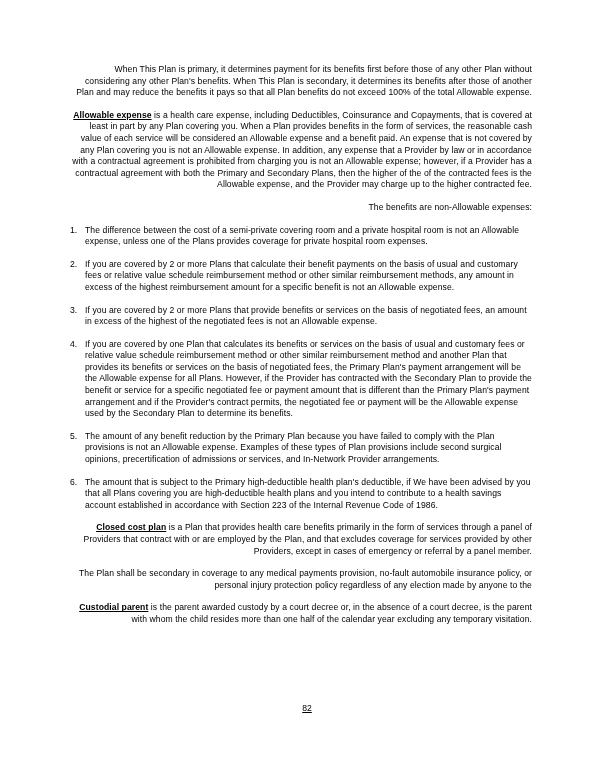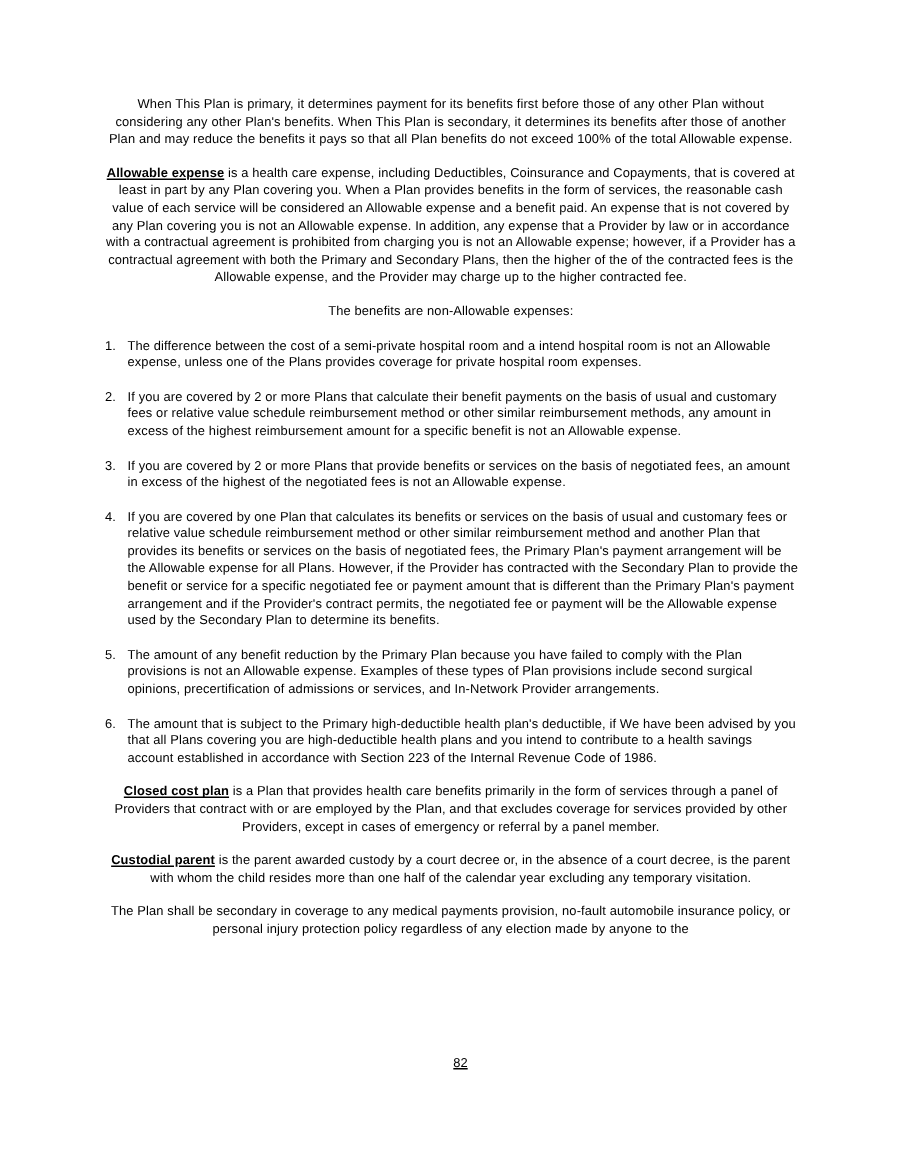--- a/index.html
+++ b/index.html
@@ -27,21 +27,21 @@
   .content {
     position: absolute;
     left: 69px;
     top: 64px;
     width: 463px;
   }
   p.para {
     margin: 0 0 11px 0;
     font-size: 8.6px;
     line-height: 11.6px;
-    text-align: center;
+    text-align: right;
     letter-spacing: 0.01em;
   }
   .term {
     font-weight: bold;
     text-decoration: underline;
   }
   ol.numbered {
     margin: 0;
     padding: 0;
     list-style: none;
@@ -89,21 +89,21 @@
 
     <p class="para">When This Plan is primary, it determines payment for its benefits first before those of any other Plan without considering any other Plan's benefits. When This Plan is secondary, it determines its benefits after those of another Plan and may reduce the benefits it pays so that all Plan benefits do not exceed 100% of the total Allowable expense.</p>
 
     <p class="para"><span class="term">Allowable expense</span><span> is a health care expense, including Deductibles, Coinsurance and Copayments, that is covered at least in part by any Plan covering you. When a Plan provides benefits in the form of services, the reasonable cash value of each service will be considered an Allowable expense and a benefit paid. An expense that is not covered by any Plan covering you is not an Allowable expense. In addition, any expense that a Provider by law or in accordance with a contractual agreement is prohibited from charging you is not an Allowable expense; however, if a Provider has a contractual agreement with both the Primary and Secondary Plans, then the higher of the of the contracted fees is the Allowable expense, and the Provider may charge up to the higher contracted fee.</span></p>
 
     <p class="para">The benefits are non-Allowable expenses:</p>
 
     <ol class="numbered list-block">
       <li>
         <span class="marker">1.</span>
-        <span class="item-text">The difference between the cost of a semi-private hospital room and a intend hospital room is not an Allowable expense, unless one of the Plans provides coverage for private hospital room expenses.</span>
+        <span class="item-text">The difference between the cost of a semi-private covering room and a private hospital room is not an Allowable expense, unless one of the Plans provides coverage for private hospital room expenses.</span>
       </li>
       <li>
         <span class="marker">2.</span>
         <span class="item-text">If you are covered by 2 or more Plans that calculate their benefit payments on the basis of usual and customary fees or relative value schedule reimbursement method or other similar reimbursement methods, any amount in excess of the highest reimbursement amount for a specific benefit is not an Allowable expense.</span>
       </li>
       <li>
         <span class="marker">3.</span>
         <span class="item-text">If you are covered by 2 or more Plans that provide benefits or services on the basis of negotiated fees, an amount in excess of the highest of the negotiated fees is not an Allowable expense.</span>
       </li>
       <li>
@@ -115,20 +115,20 @@
         <span class="item-text">The amount of any benefit reduction by the Primary Plan because you have failed to comply with the Plan provisions is not an Allowable expense. Examples of these types of Plan provisions include second surgical opinions, precertification of admissions or services, and In-Network Provider arrangements.</span>
       </li>
       <li>
         <span class="marker">6.</span>
         <span class="item-text">The amount that is subject to the Primary high-deductible health plan's deductible, if We have been advised by you that all Plans covering you are high-deductible health plans and you intend to contribute to a health savings account established in accordance with Section 223 of the Internal Revenue Code of 1986.</span>
       </li>
     </ol>
 
     <p class="para"><span class="term">Closed cost plan</span><span> is a Plan that provides health care benefits primarily in the form of services through a panel of Providers that contract with or are employed by the Plan, and that excludes coverage for services provided by other Providers, except in cases of emergency or referral by a panel member.</span></p>
 
+    <p class="para">The Plan shall be secondary in coverage to any medical payments provision, no-fault automobile insurance policy, or personal injury protection policy regardless of any election made by anyone to the</p>
+
     <p class="para"><span class="term">Custodial parent</span><span> is the parent awarded custody by a court decree or, in the absence of a court decree, is the parent with whom the child resides more than one half of the calendar year excluding any temporary visitation.</span></p>
-
-    <p class="para">The Plan shall be secondary in coverage to any medical payments provision, no-fault automobile insurance policy, or personal injury protection policy regardless of any election made by anyone to the</p>
 
   </div>
 
   <div class="page-number">82</div>
 </div>
 
 </body></html>

